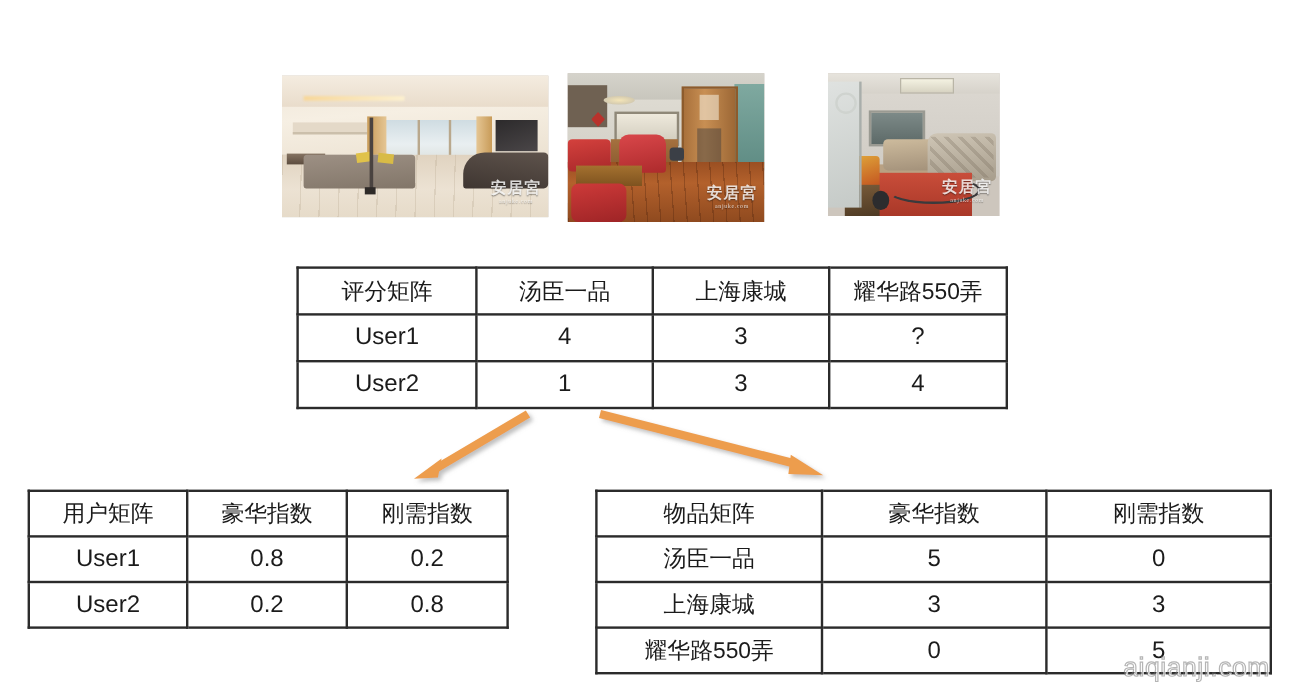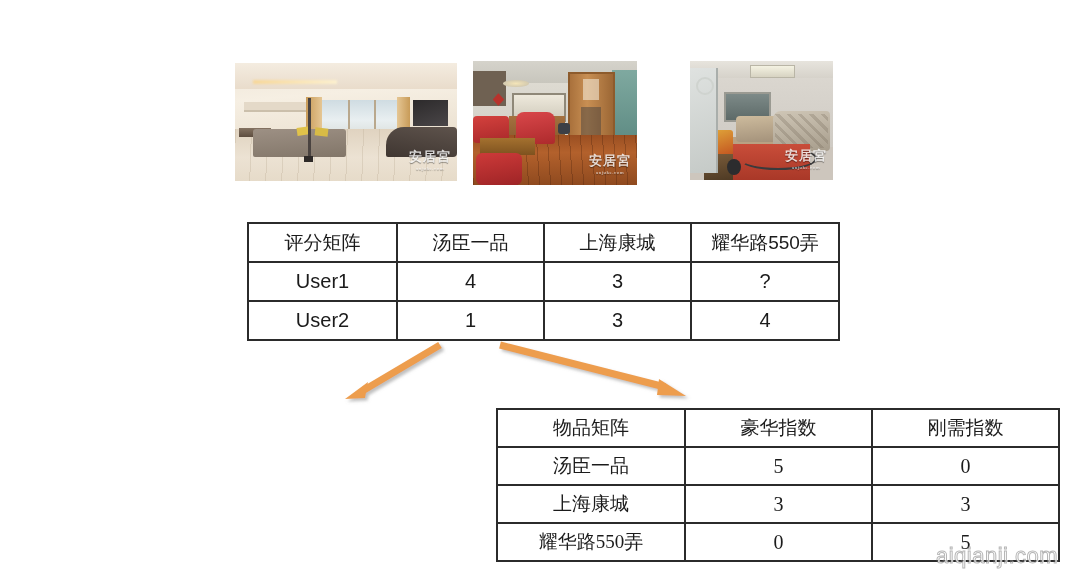--- a/index.html
+++ b/index.html
@@ -314,21 +314,21 @@
 
   
   #user-matrix { left: 23px; top: 408px; width: 399px; }
   #user-matrix td { height: 36px; }
   #user-matrix col.c0 { width: 132px; }
   #user-matrix col.c1 { width: 133px; }
   #user-matrix col.c2 { width: 134px; }
 
   
   #item-matrix { left: 496px; top: 408px; width: 562px; }
-  #item-matrix td { height: 36px; font-family: Liberation Serif, serif; }
+  #item-matrix td { height: 36px; }
   #item-matrix col.c0 { width: 188px; }
   #item-matrix col.c1 { width: 187px; }
   #item-matrix col.c2 { width: 187px; }
 
   
   #arrows {
     position: absolute;
     left: 0; top: 0;
     width: 1080px;
     height: 574px;
@@ -441,20 +441,44 @@
       </tr>
       <tr>
         <td>User2</td>
         <td>1</td>
         <td>3</td>
         <td>4</td>
       </tr>
     </tbody>
   </table>
 
+  <table class="mx" id="user-matrix">
+    <colgroup>
+        <col class="c0">
+        <col class="c1">
+        <col class="c2">
+      </colgroup>
+    <tbody>
+      <tr>
+        <td class="cjk">用户矩阵</td>
+        <td class="cjk">豪华指数</td>
+        <td class="cjk">刚需指数</td>
+      </tr>
+      <tr>
+        <td>User1</td>
+        <td>0.8</td>
+        <td>0.2</td>
+      </tr>
+      <tr>
+        <td>User2</td>
+        <td>0.2</td>
+        <td>0.8</td>
+      </tr>
+    </tbody>
+  </table>
 
   <table class="mx" id="item-matrix">
     <colgroup>
         <col class="c0">
         <col class="c1">
         <col class="c2">
       </colgroup>
     <tbody>
       <tr>
         <td class="cjk">物品矩阵</td>

